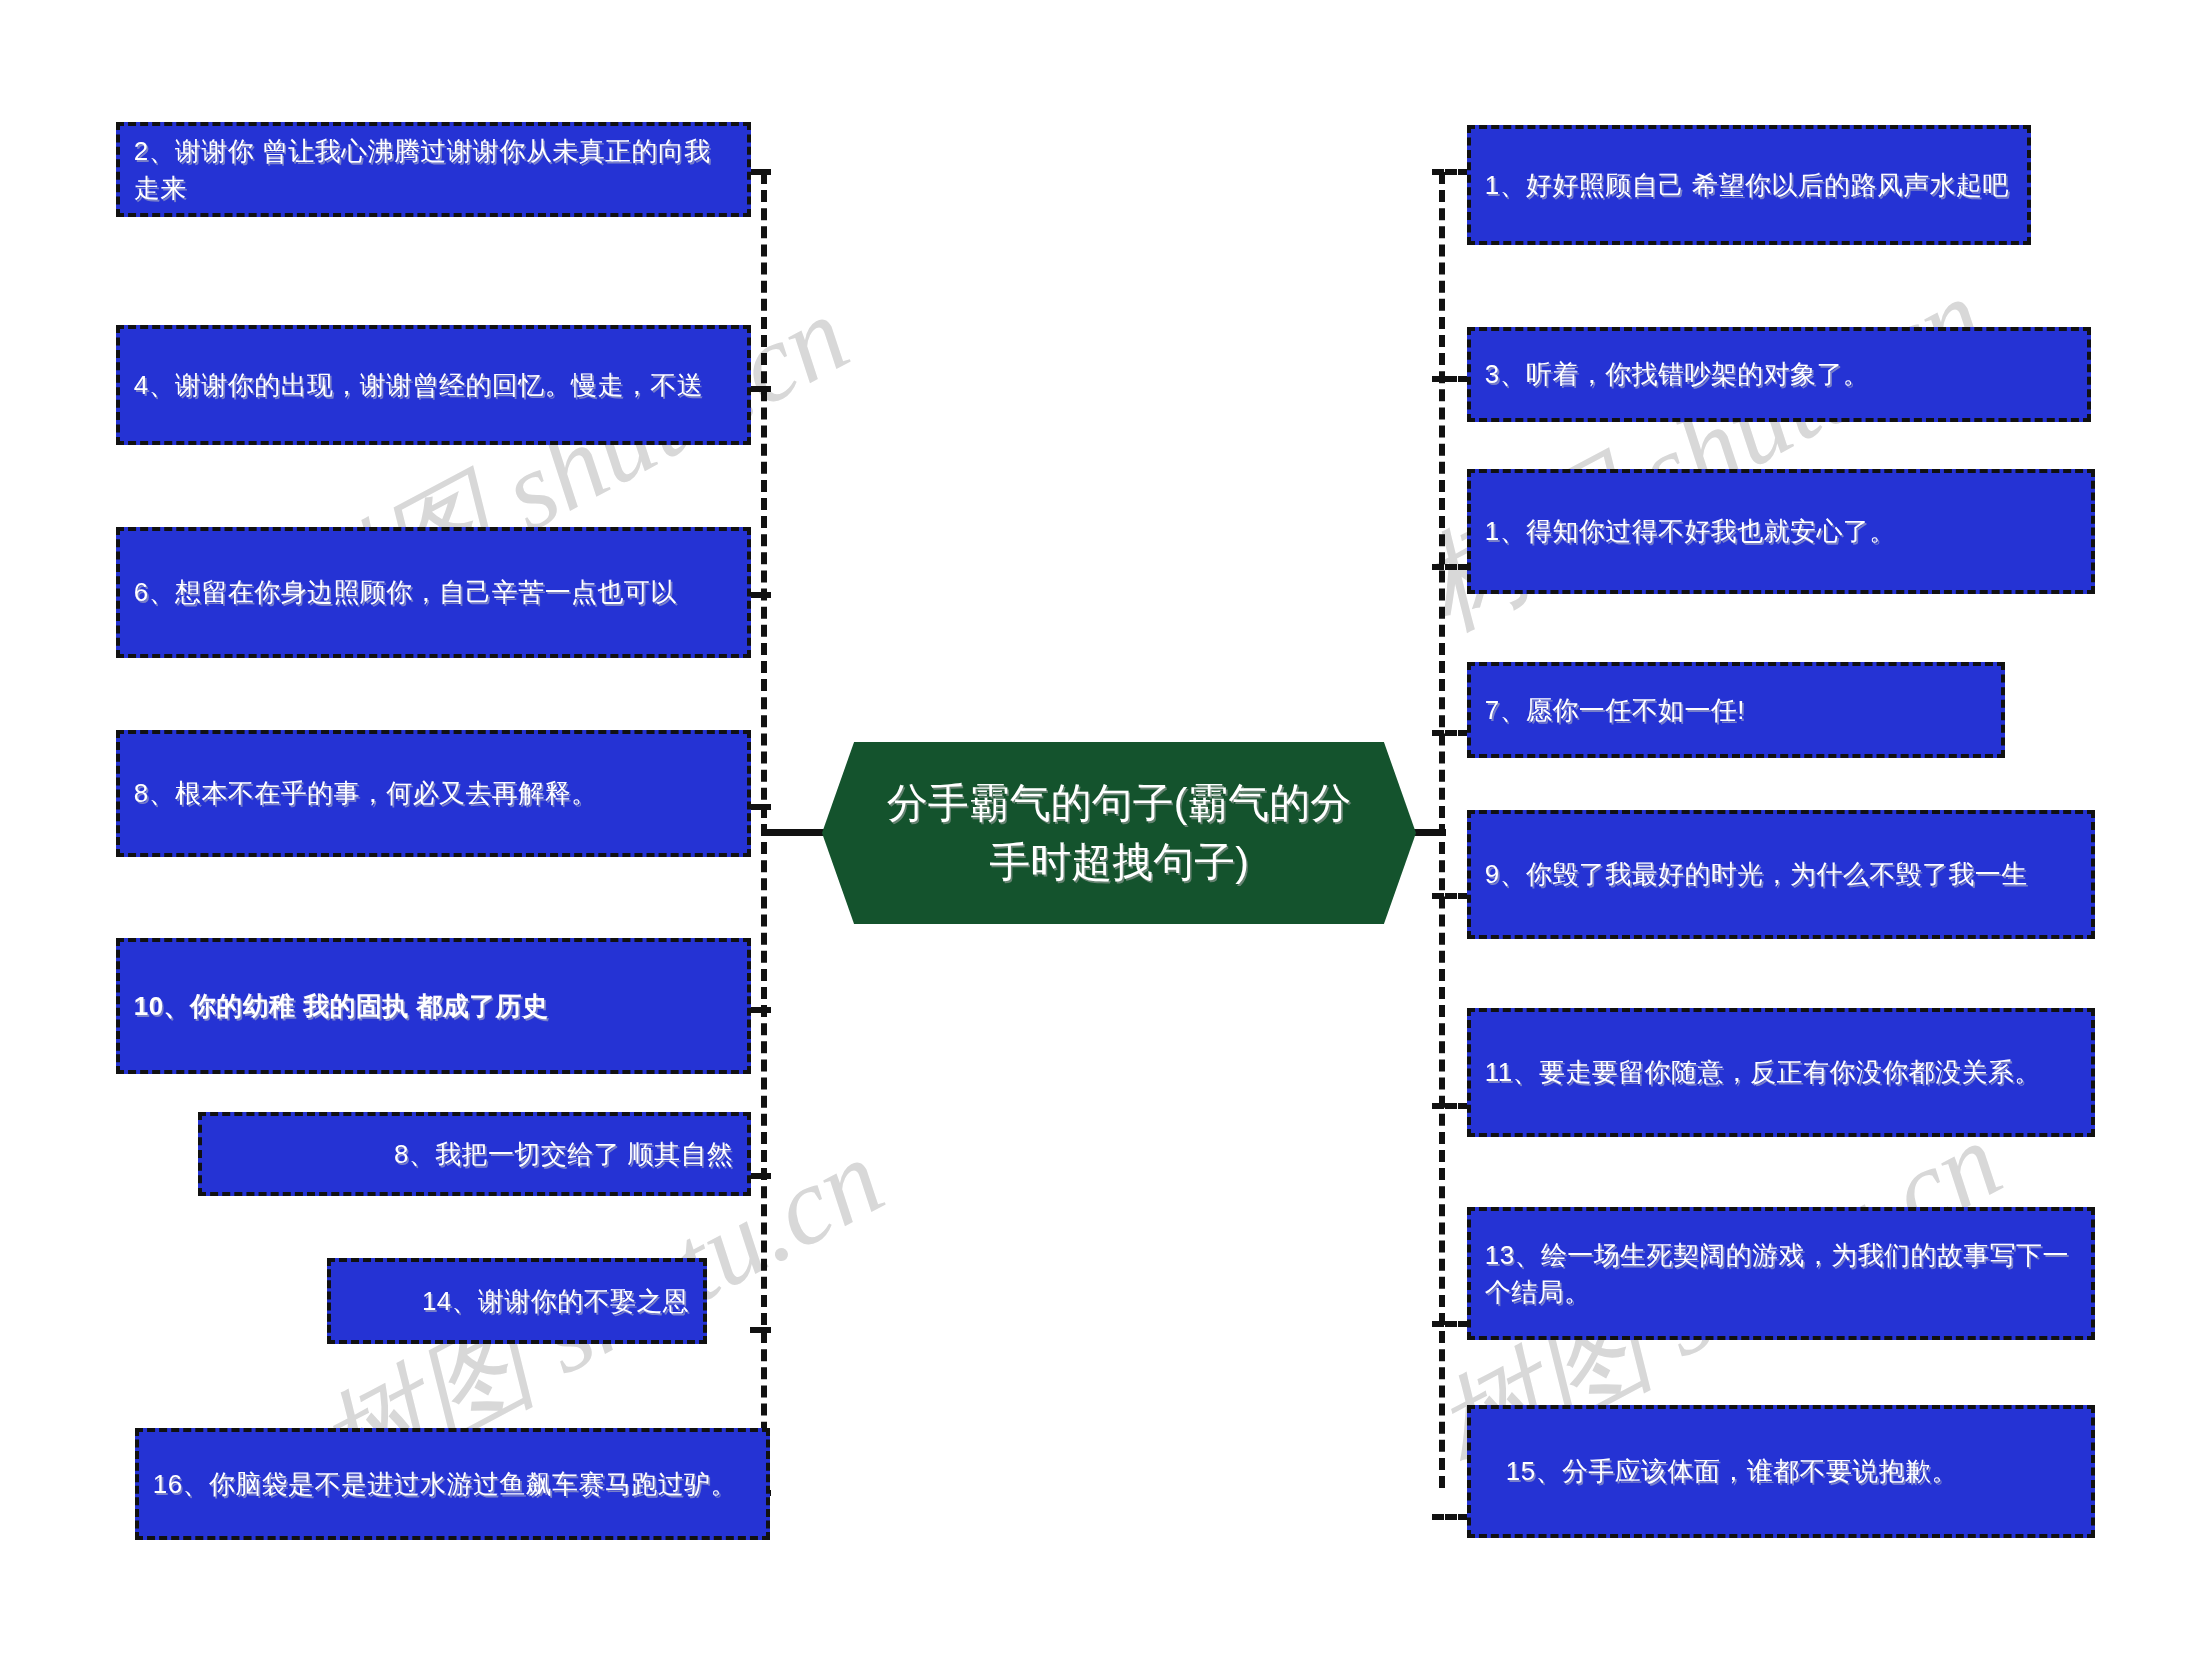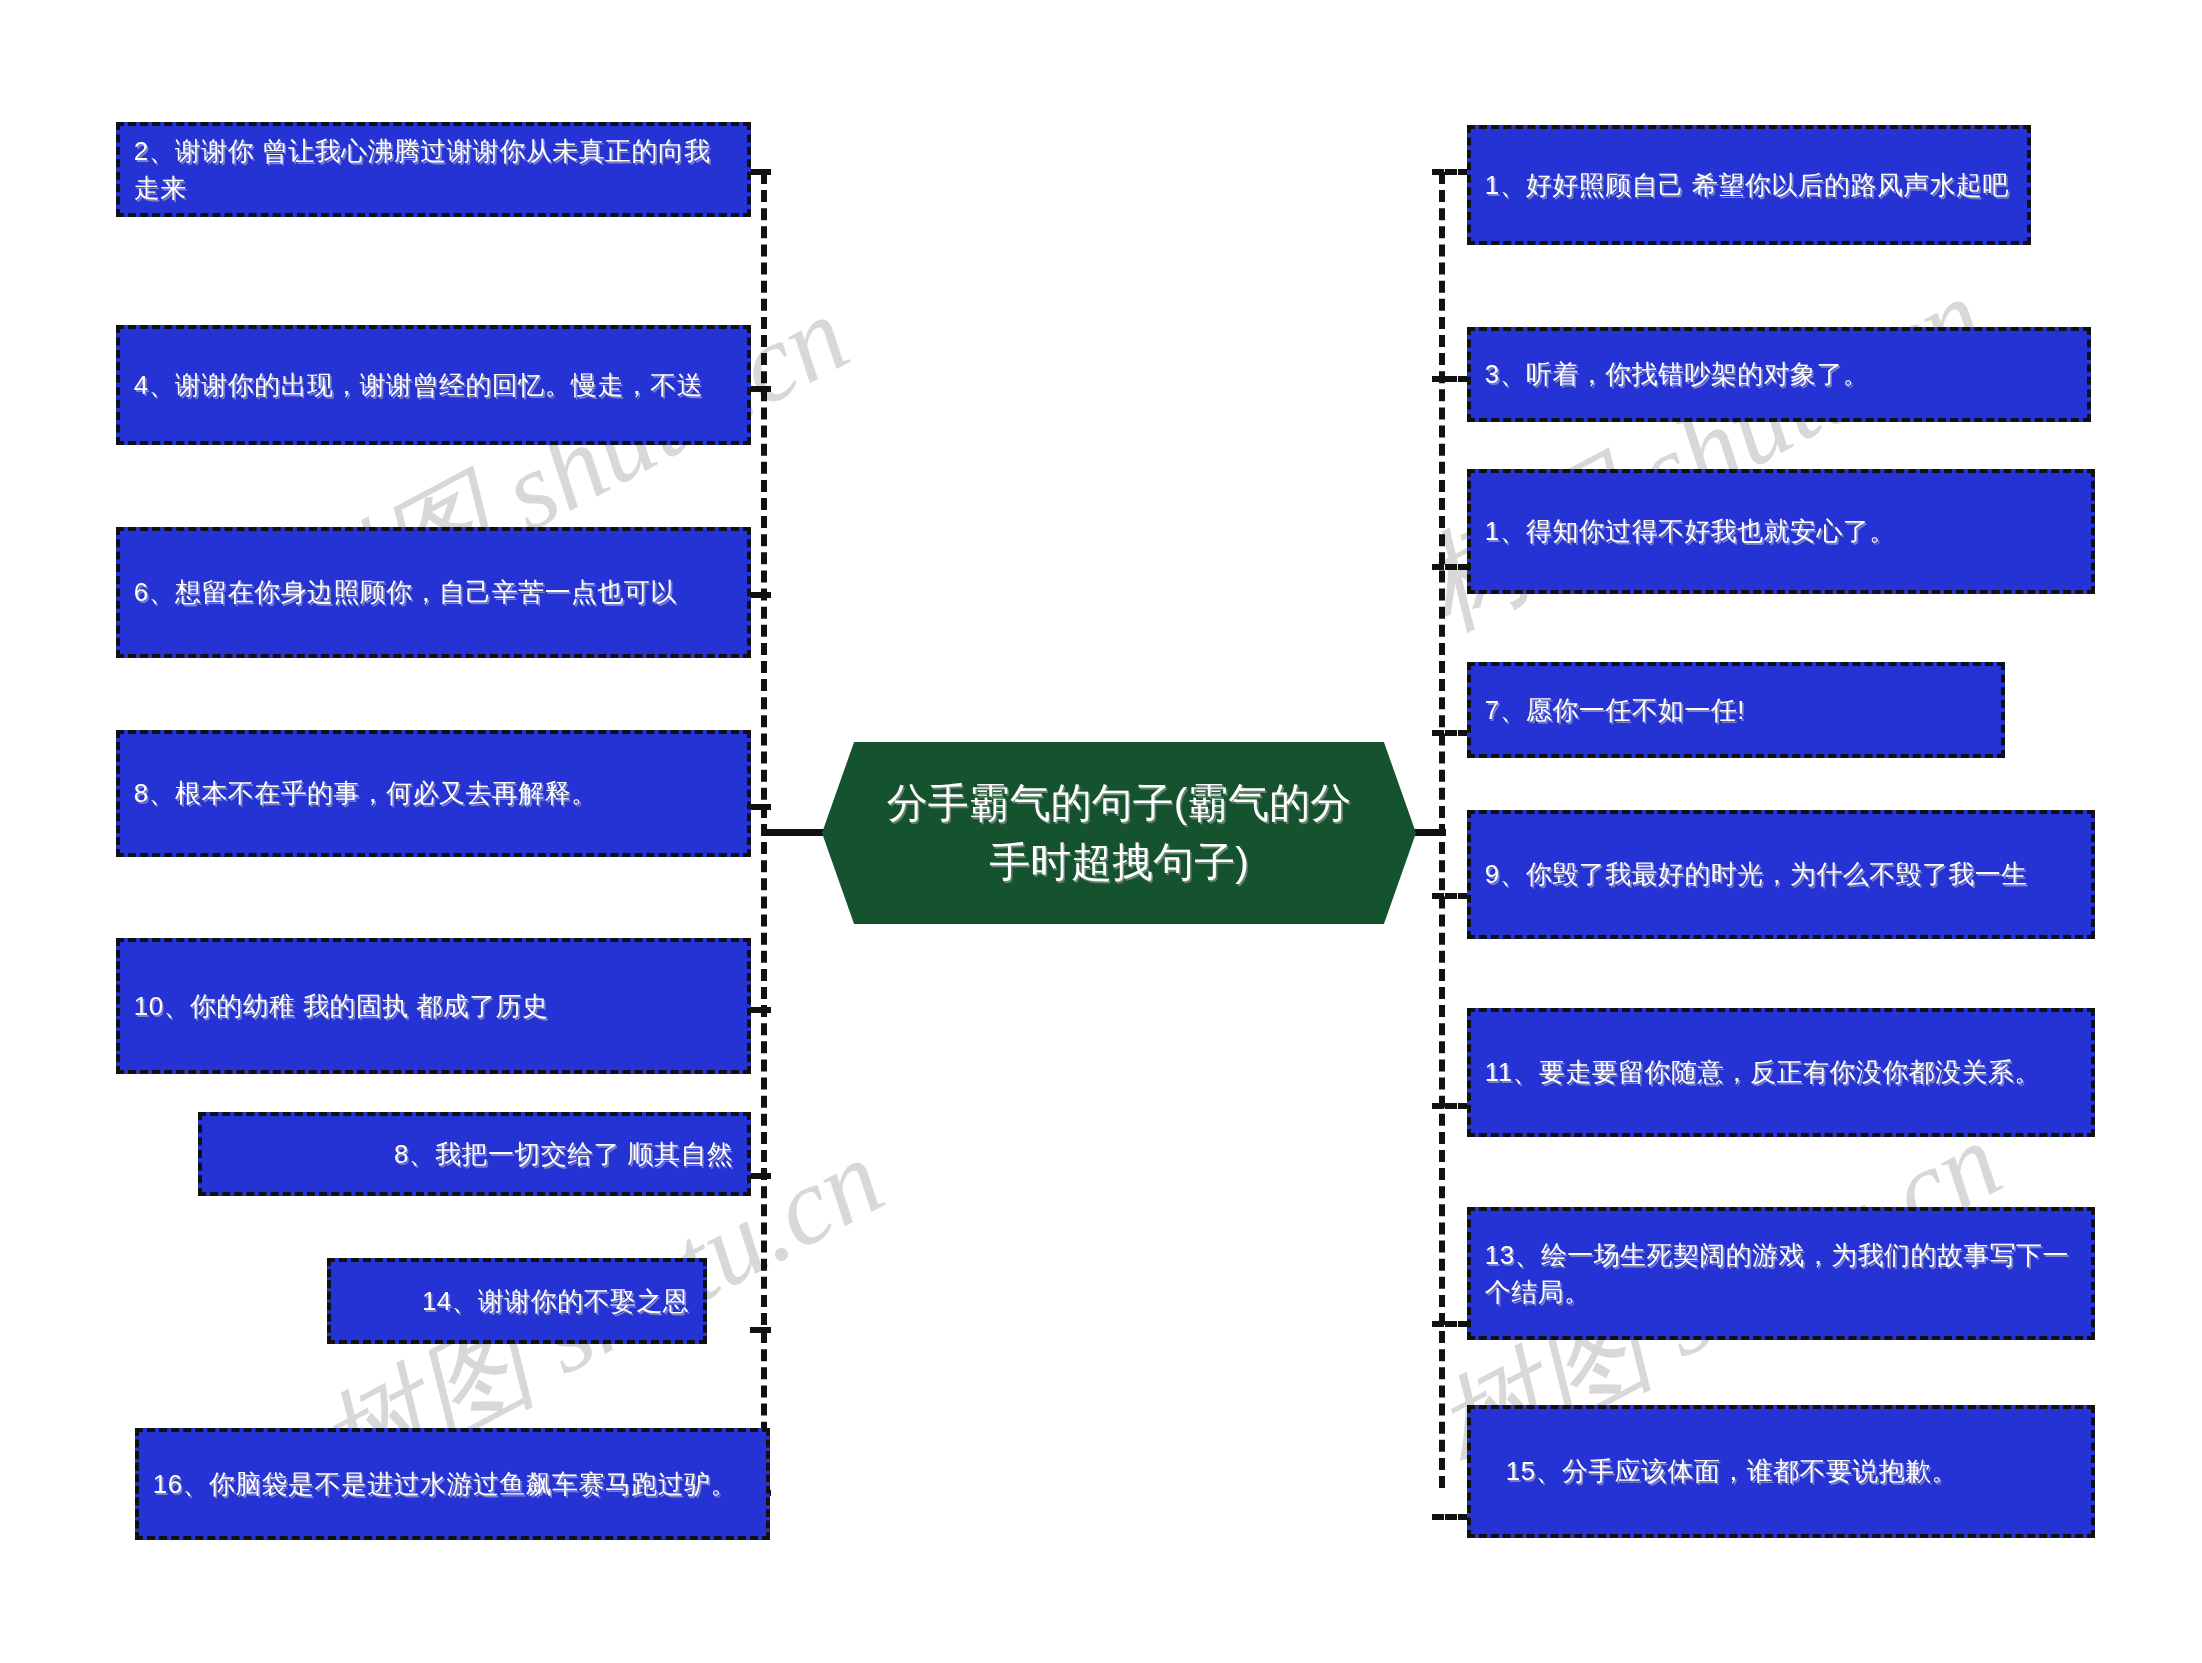--- a/index.html
+++ b/index.html
@@ -129,21 +129,21 @@
   </div>
 
   <div class="node" style="left:116px;top:527px;width:635px;height:131px;">
     <div class="txt">6、想留在你身边照顾你，自己辛苦一点也可以</div>
   </div>
 
   <div class="node" style="left:116px;top:730px;width:635px;height:127px;">
     <div class="txt">8、根本不在乎的事，何必又去再解释。</div>
   </div>
 
-  <div class="node" style="left:116px;top:938px;width:635px;height:136px;">
+  <div class="node" style="left:116px;top:938px;width:635px;height:136px;font-weight:bold;">
     <div class="txt">10、你的幼稚 我的固执 都成了历史</div>
   </div>
 
   <div class="node align-right" style="left:198px;top:1112px;width:553px;height:84px;">
     <div class="txt">8、我把一切交给了 顺其自然</div>
   </div>
 
   <div class="node align-right" style="left:327px;top:1258px;width:380px;height:86px;justify-content:flex-end;">
     <div class="txt">14、谢谢你的不娶之恩</div>
   </div>

